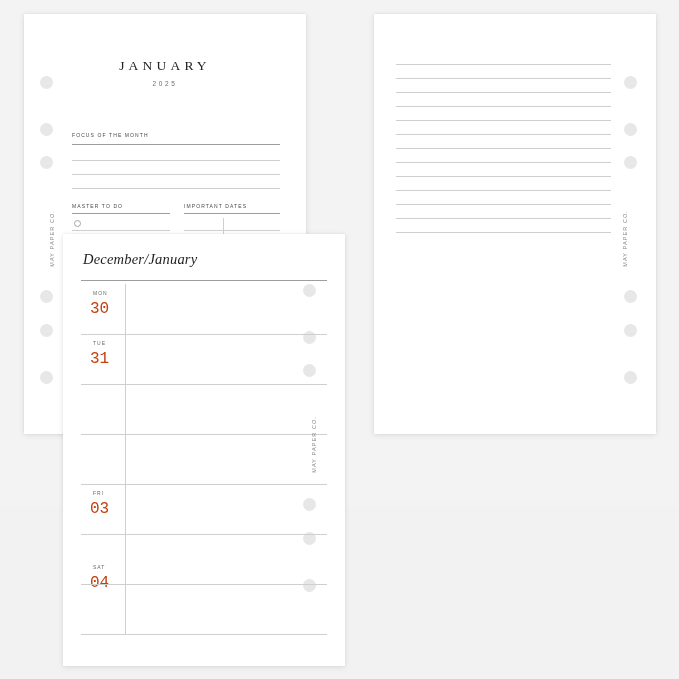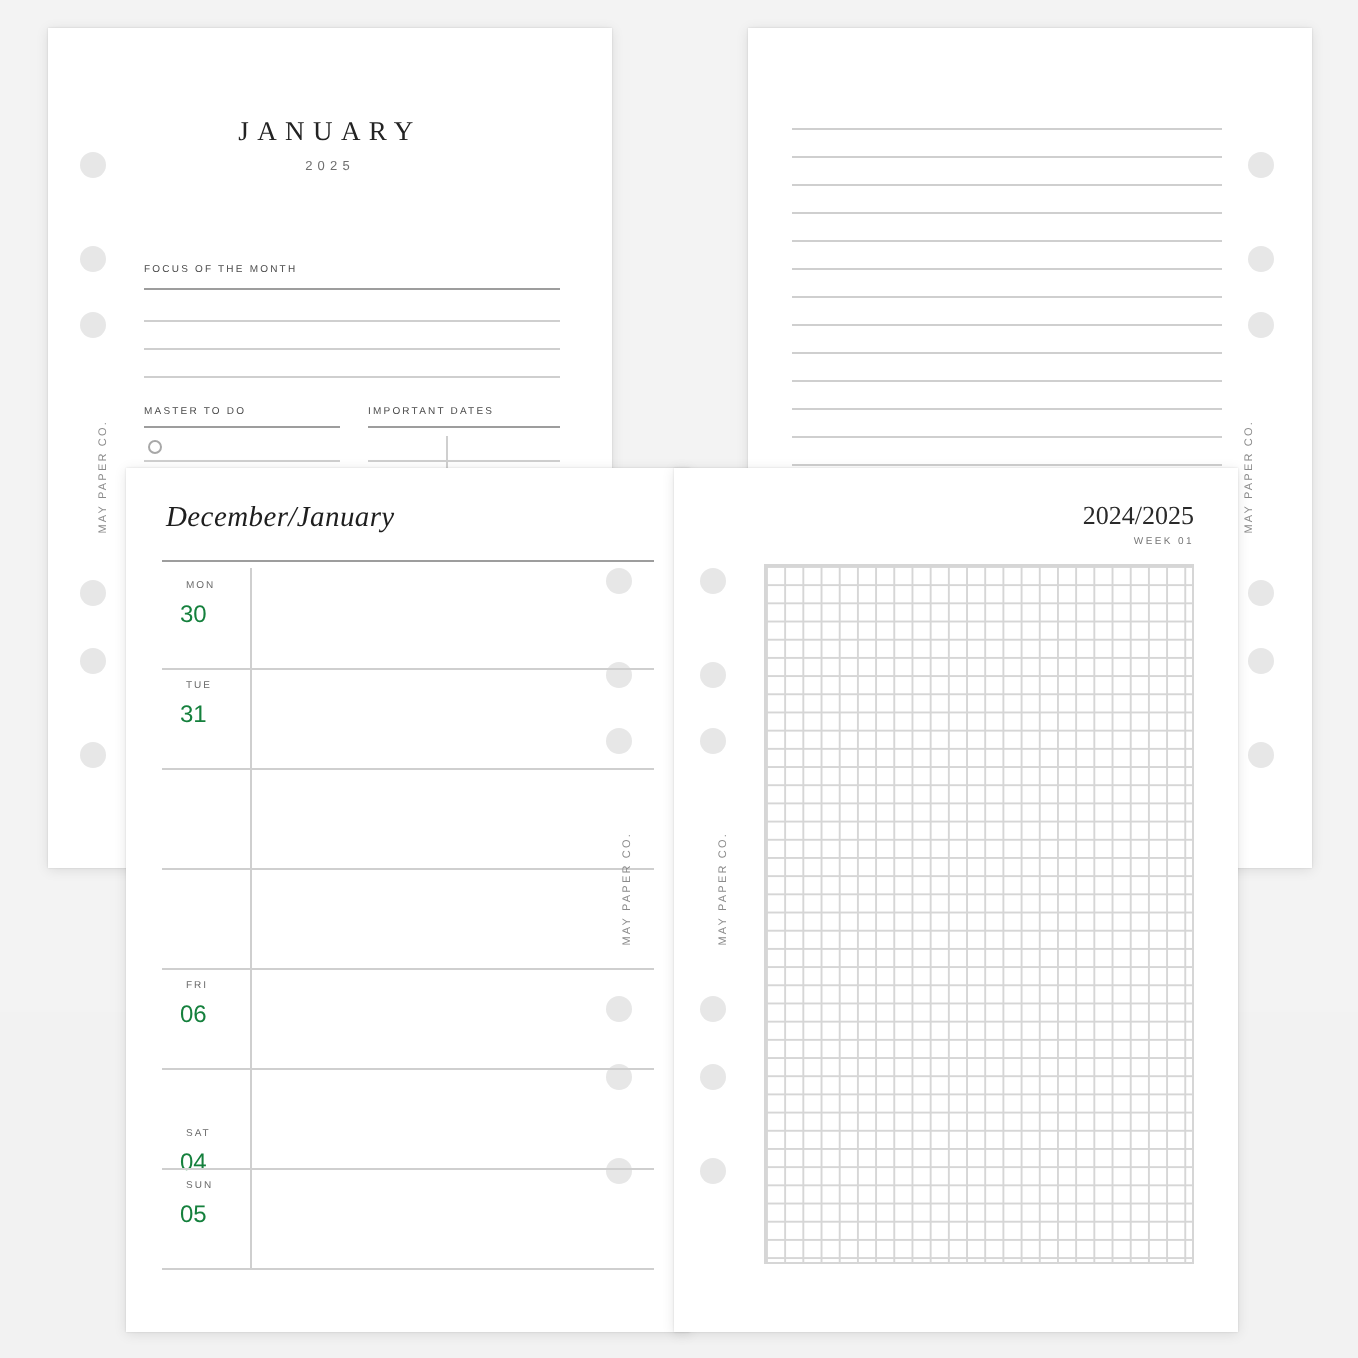--- a/index.html
+++ b/index.html
@@ -137,23 +137,23 @@
     left: 12px;
     top: 6px;
     font-size: 5px;
     letter-spacing: 1px;
     color: #6a6a6a;
   }
   .day-row .dnum {
     position: absolute;
     left: 9px;
     top: 16px;
-    font-size: 12px;
-    color: #15803d;
-    font-family: Liberation Sans, sans-serif;
+    font-size: 16px;
+    color: #c2410c;
+    font-family: Liberation Mono, monospace;
   }
 
   
   #sheet-grid {
     left: 337px;
     top: 234px;
     width: 282px;
     height: 432px;
   }
   #sheet-grid .grid-year {
@@ -280,49 +280,29 @@
       <div class="dnum">31</div>
     </div>
     <div class="rule" style="left:18px; top:150px; width:246px;"></div>
 
     <div class="rule" style="left:18px; top:200px; width:246px;"></div>
 
     <div class="rule" style="left:18px; top:250px; width:246px;"></div>
 
     <div class="day-row" style="top:250px;">
       <div class="dow">FRI</div>
-      <div class="dnum">06</div>
+      <div class="dnum">03</div>
     </div>
     <div class="rule" style="left:18px; top:300px; width:246px;"></div>
 
     <div class="day-row" style="top:300px;margin-top:24px;">
       <div class="dow">SAT</div>
       <div class="dnum">04</div>
     </div>
     <div class="rule" style="left:18px; top:350px; width:246px;"></div>
 
-    <div class="day-row" style="top:350px;">
-      <div class="dow">SUN</div>
-      <div class="dnum">05</div>
-    </div>
     <div class="rule" style="left:18px; top:400px; width:246px;"></div>
 
     <div class="brand" style="left:248px; top:182px;">MAY PAPER CO.</div>
   </div>
 
-  <div class="sheet" id="sheet-grid">
-
-    <div class="hole" style="left:13px; top:50px;"></div>
-    <div class="hole" style="left:13px; top:97px;"></div>
-    <div class="hole" style="left:13px; top:130px;"></div>
-    <div class="hole" style="left:13px; top:264px;"></div>
-    <div class="hole" style="left:13px; top:298px;"></div>
-    <div class="hole" style="left:13px; top:345px;"></div>
-
-    <div class="grid-year">2024/2025</div>
-    <div class="grid-week">WEEK 01</div>
-
-    <div class="graph"></div>
-
-    <div class="brand" style="left:22px; top:182px;">MAY PAPER CO.</div>
-  </div>
 
 </div>
 
 </body></html>

